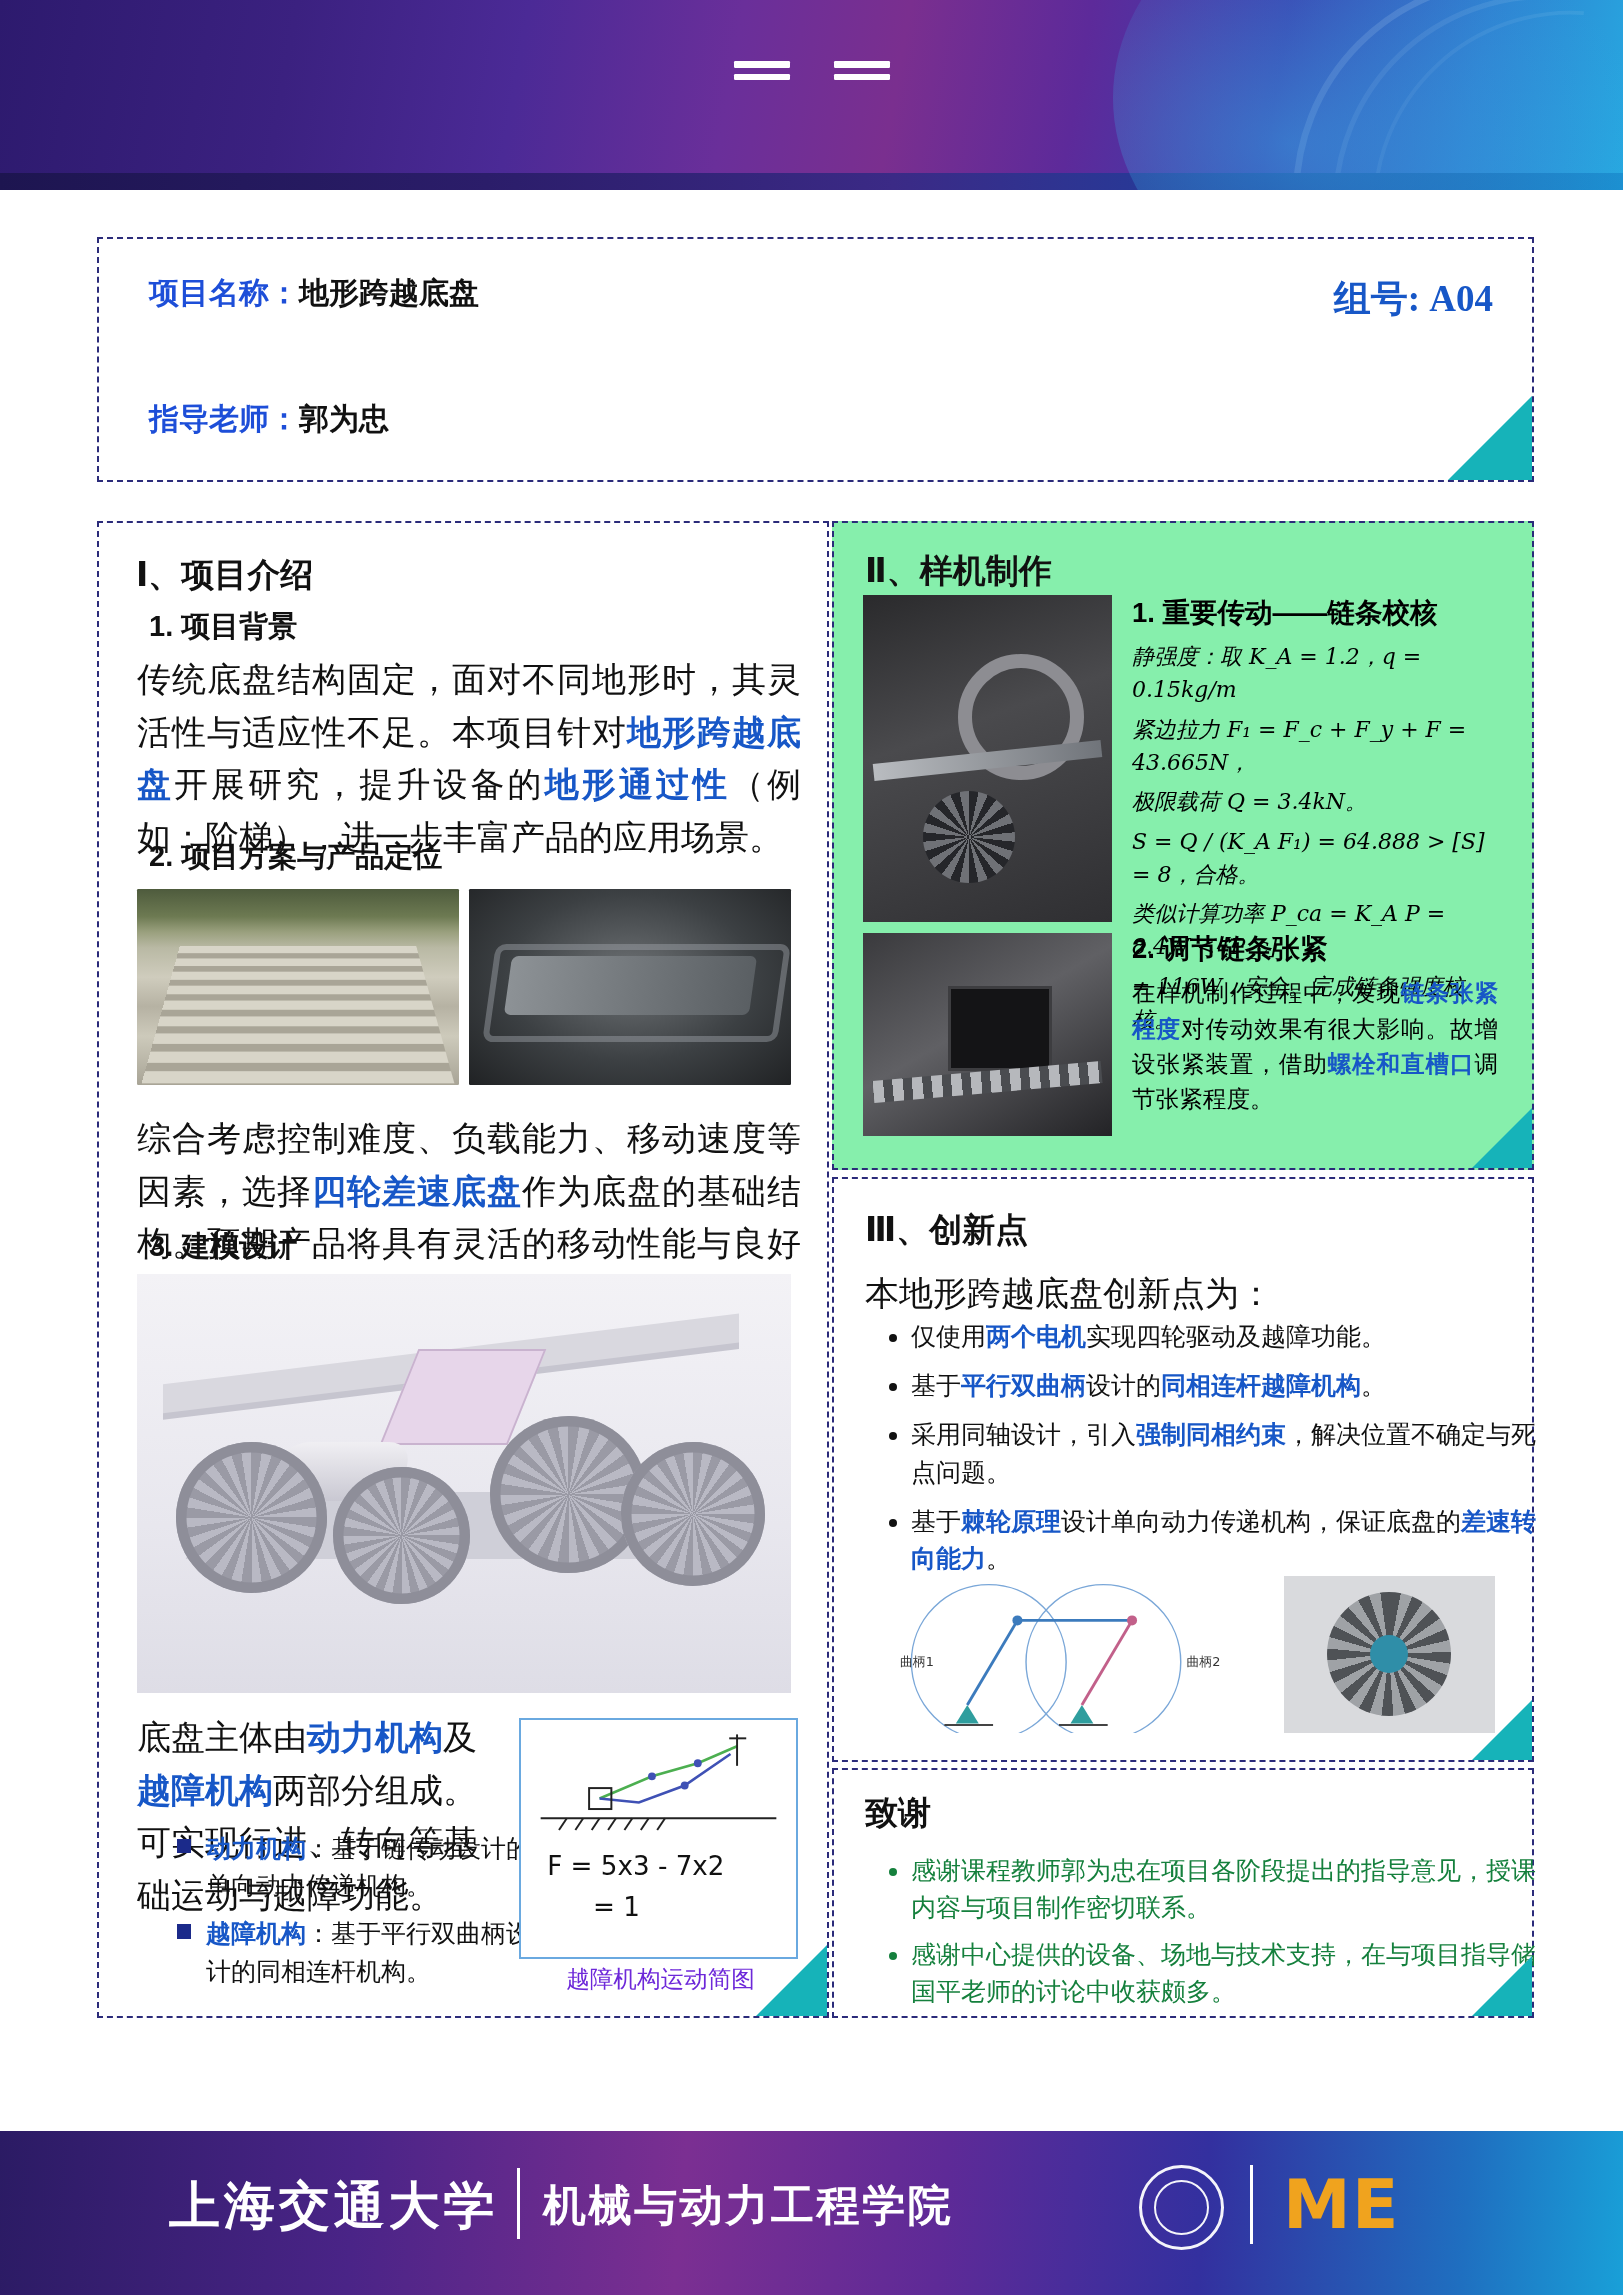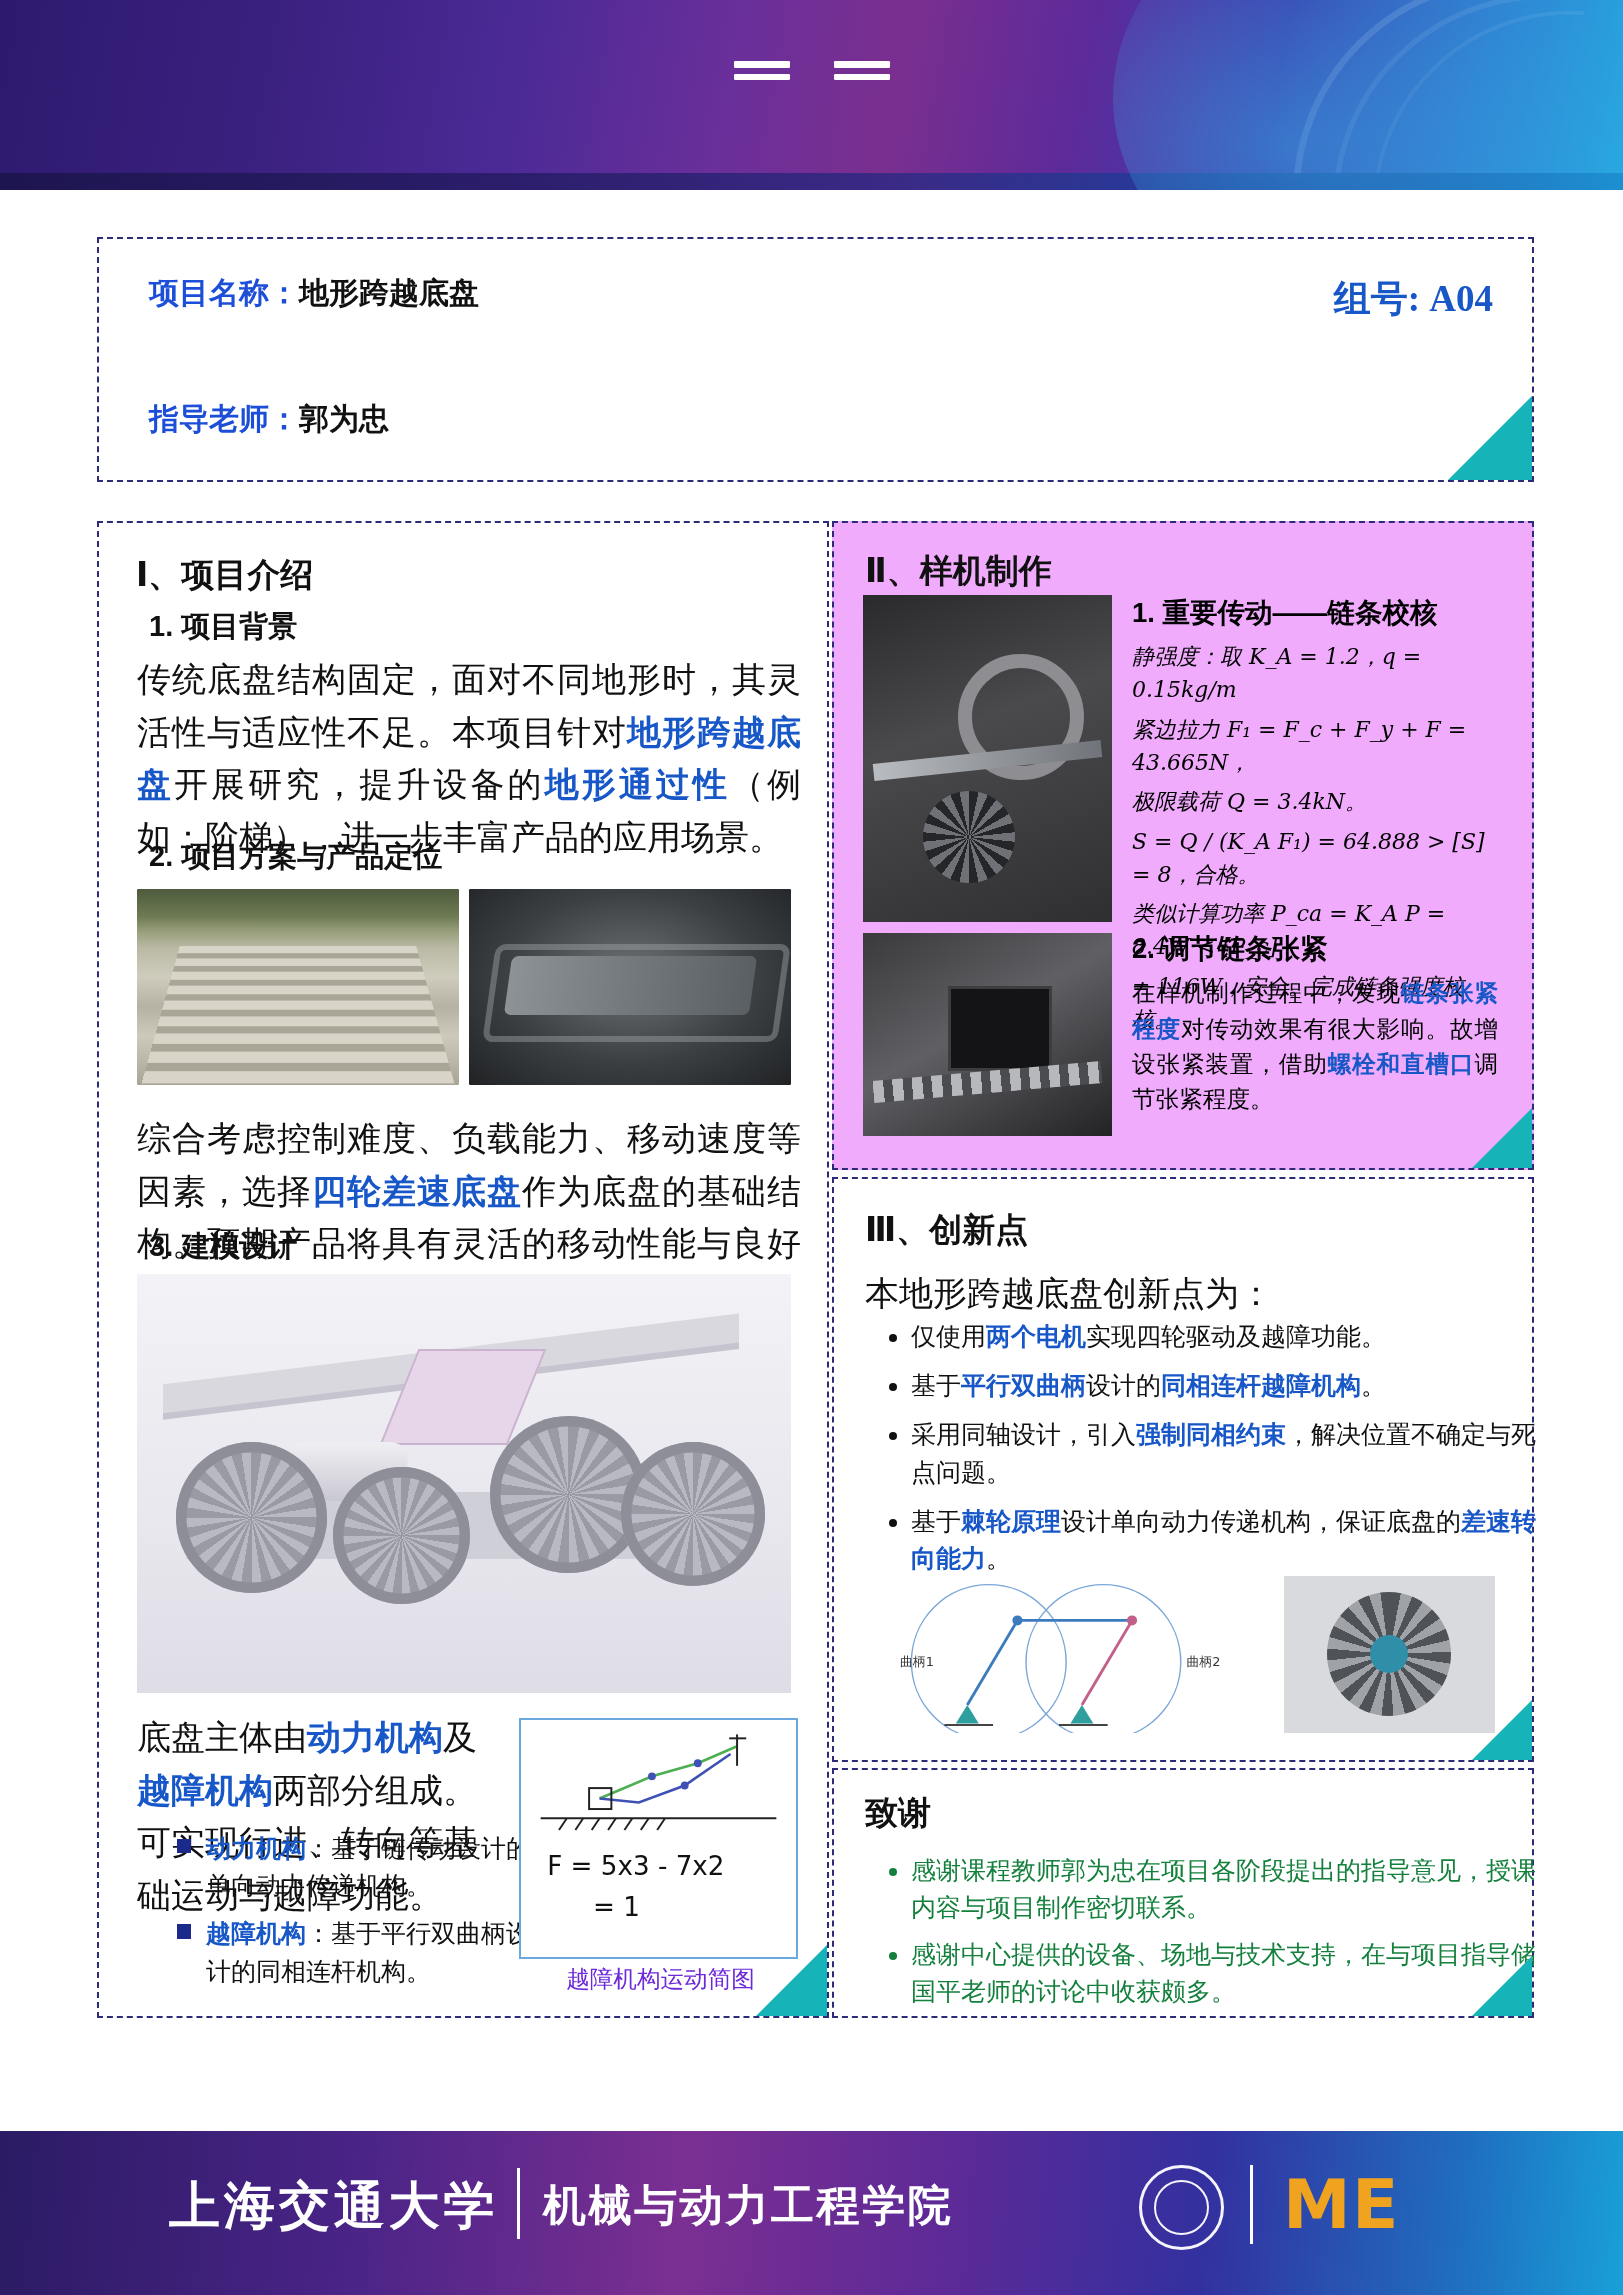--- a/index.html
+++ b/index.html
@@ -51,21 +51,21 @@
   .l1{top:39px;}
   .l2{top:102px;}
   .l3{top:165px;}
   .groupno{
     position:absolute;right:39px;top:35px;font-size:37px;font-weight:bold;color:#1757c7;font-family:Liberation Serif, serif;
   }
   .groupno .num{color:#1757c7;}
 
   
   .colL{position:absolute;left:97px;top:521px;width:728px;height:1493px;border:2px dashed #2b2b7a;background:#fff;}
-  .colR1{position:absolute;left:832px;top:521px;width:698px;height:645px;border:2px dashed #2b2b7a;background:#f0abfc;}
+  .colR1{position:absolute;left:832px;top:521px;width:698px;height:645px;border:2px dashed #2b2b7a;background:#86efac;}
   .colR2{position:absolute;left:832px;top:1177px;width:698px;height:581px;border:2px dashed #2b2b7a;background:#fff;}
   .colR3{position:absolute;left:832px;top:1768px;width:698px;height:246px;border:2px dashed #2b2b7a;background:#fff;}
   .tri-teal{position:absolute;right:0;bottom:0;width:0;height:0;
     border-left:71px solid transparent;border-bottom:71px solid #16b3b9;}
   .tri-teal.sm{border-left:60px solid transparent;border-bottom:60px solid #16b3b9;}
 
   h2.sec{font-size:33px;font-weight:bold;color:#111;margin:0;}
   h3.sub{font-size:29px;font-weight:bold;color:#111;margin:0;}
   p.body{font-size:34px;color:#111;line-height:1.55;margin:0;text-align:justify;}
   .hl{color:#1757c7;font-weight:bold;}

